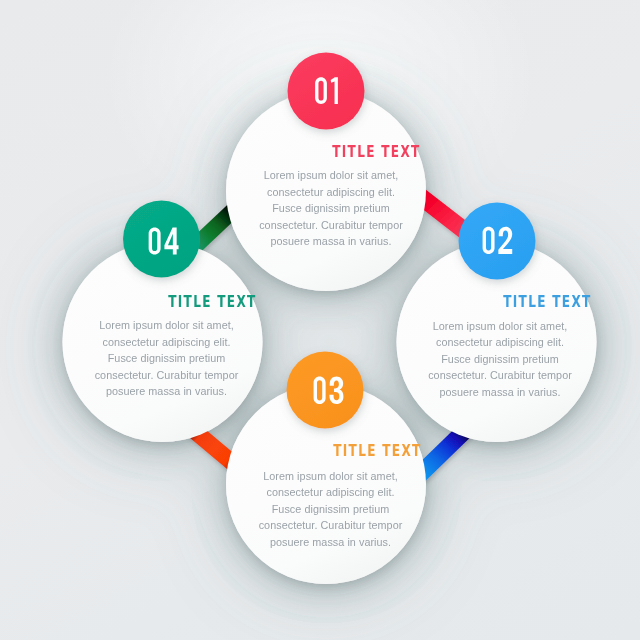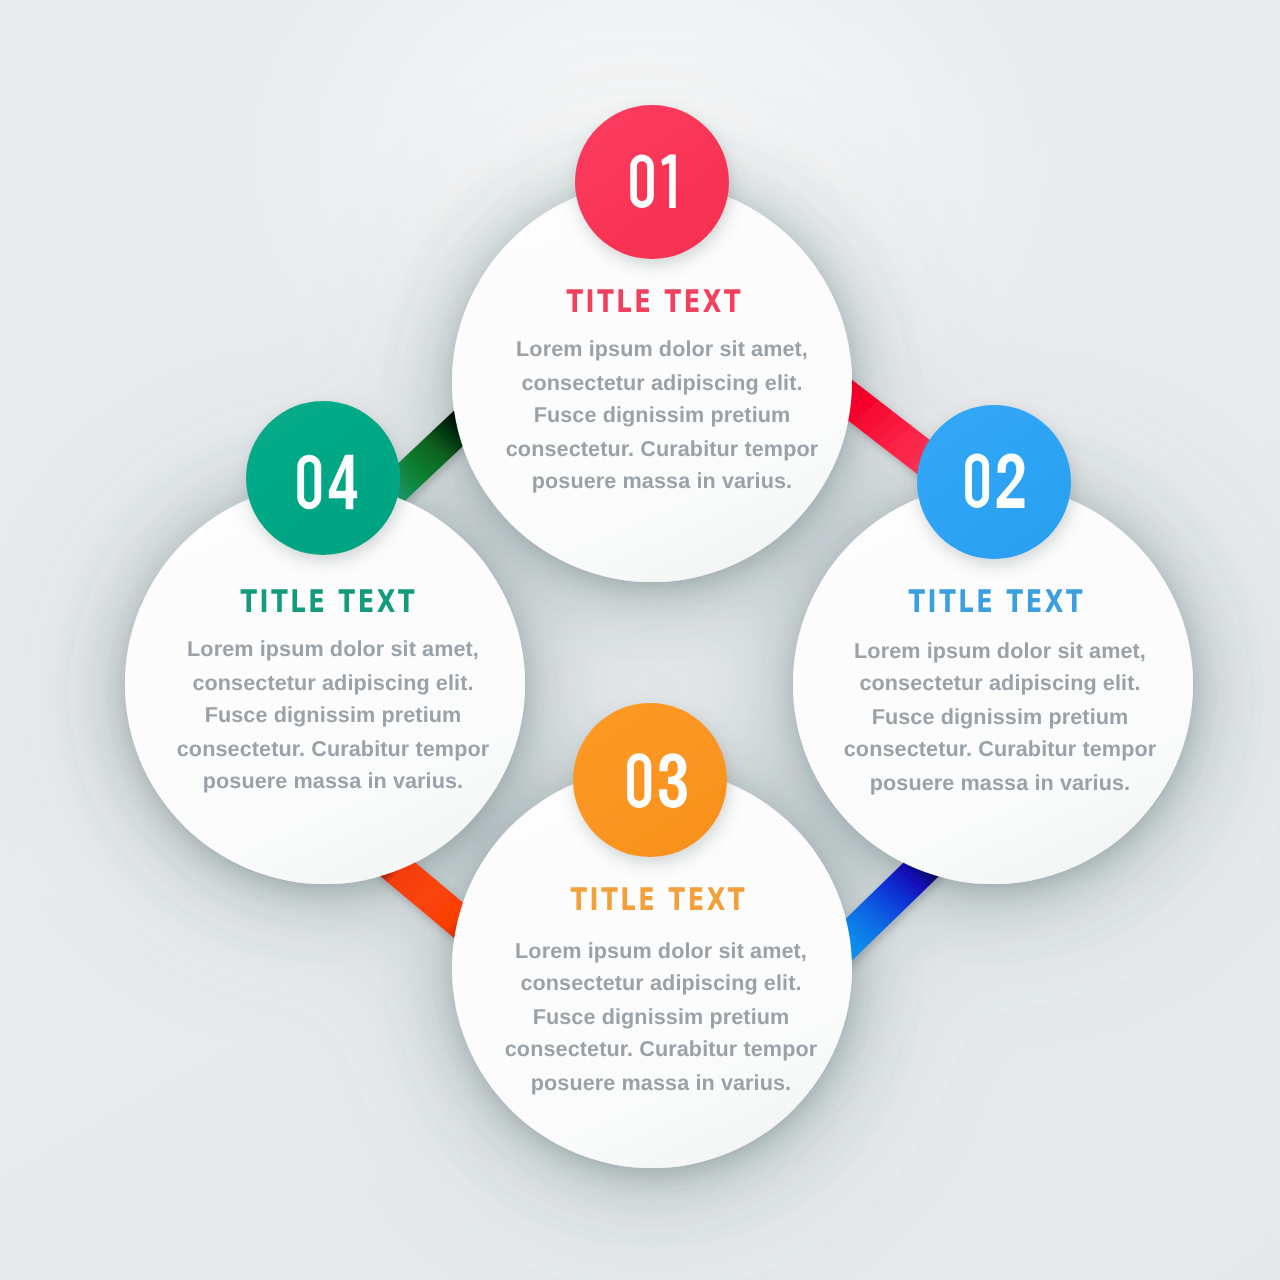--- a/index.html
+++ b/index.html
@@ -18,40 +18,40 @@
   #bg {
     position:absolute; inset:0;
     background:
       radial-gradient(ellipse 34% 26% at 50% 12%, rgba(255,255,255,0.70) 0%, rgba(255,255,255,0.30) 55%, rgba(255,255,255,0.0) 100%),
       linear-gradient(150deg, #e8eaec 0%, #e9ebed 45%, #e7eaec 70%, #e6e9eb 100%);
   }
   svg.layer { position:absolute; left:0; top:0; width:640px; height:640px; display:block; }
 
   .card-title {
     position:absolute;
-    text-align:center;
+    text-align:right;
     line-height: 1;
     white-space: nowrap;
     user-select:none;
   }
   .card-title > span {
     display:inline-block;
     font-family: "DejaVu Sans Condensed", "Liberation Sans", sans-serif;
     font-weight: 700;
     font-size: 15.6px;
     letter-spacing: 1.55px;
     transform: scaleX(0.86);
     transform-origin: center center;
     line-height: 1;
   }
   .card-body {
     position:absolute;
     text-align:center;
     font-family: "Liberation Sans", sans-serif;
-    font-weight: 700;
+    font-weight: 400;
     font-size: 10.8px;
     line-height: 16.55px;
     color: #9aa2a8;
     white-space: nowrap;
     user-select:none;
   }
   .card-body div { letter-spacing: 0.05px; }
 </style>
 </head>
 <body>

